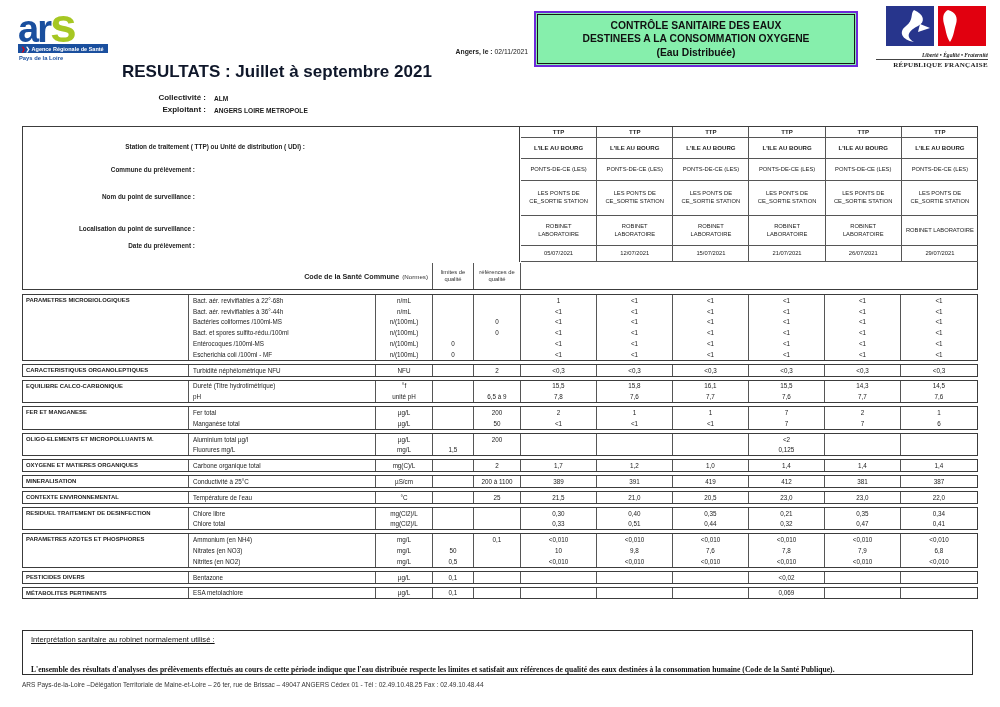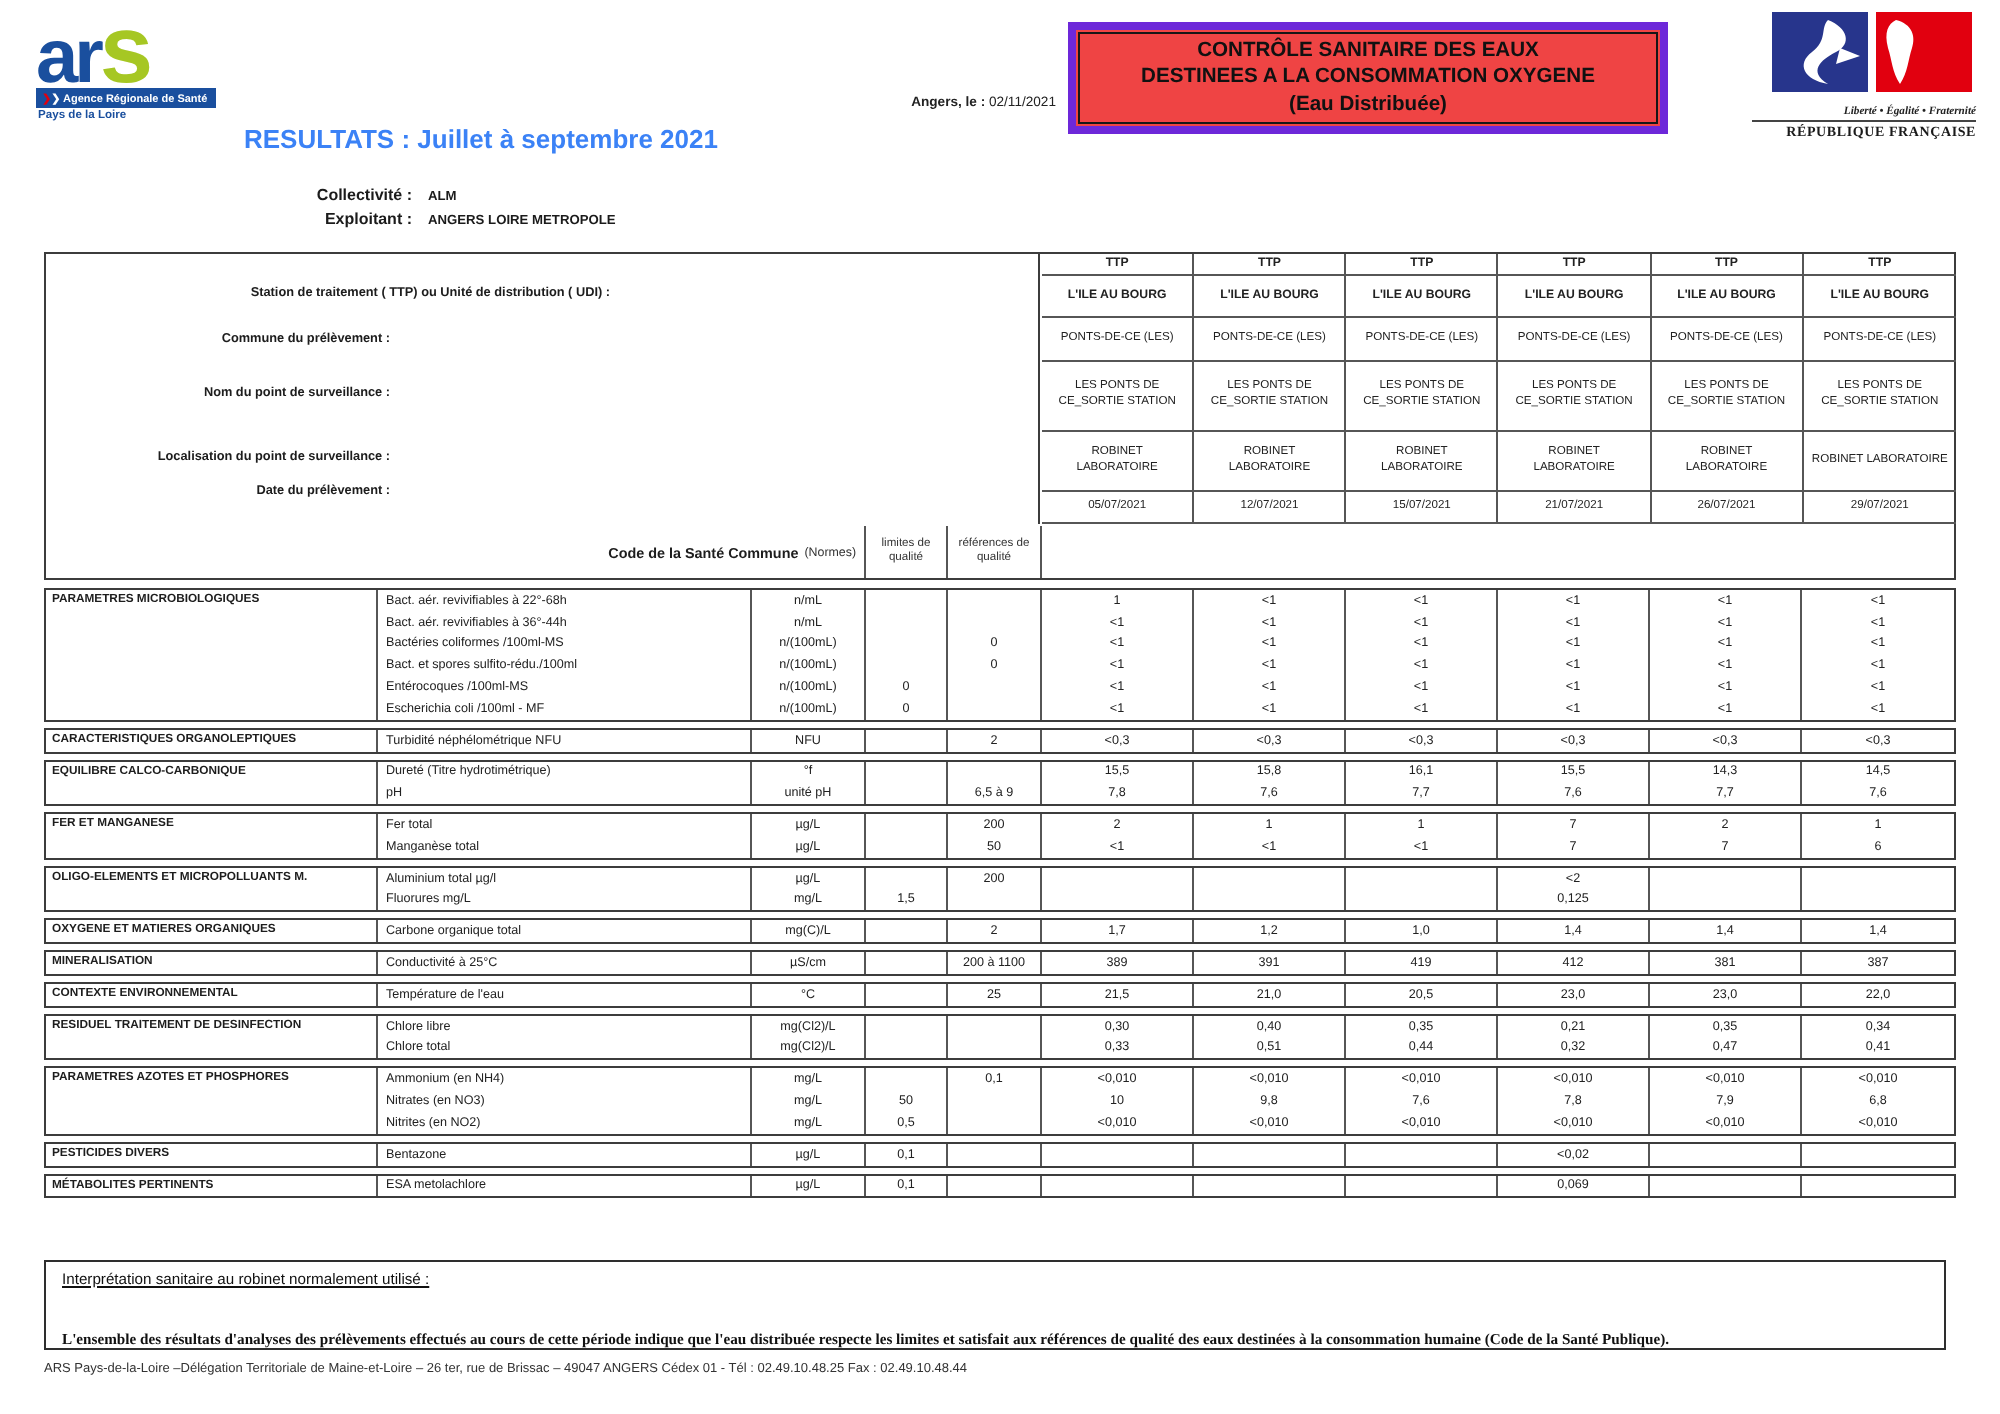--- a/index.html
+++ b/index.html
@@ -11,26 +11,26 @@
   .ars-letters { position:absolute; left:0; top:-6px; font-weight:bold; line-height:1; letter-spacing:-2px; z-index:1;}
   .ars-ar { font-size:38px; color:#1a4f9e; }
   .ars-s  { font-size:48px; color:#a6c723; }
   .ars-banner { position:absolute; left:0; top:36px; z-index:2; background:#1a4f9e; color:#fff; font-size:5.5px; font-weight:bold; padding:1.5px 4px 1.5px 3px; white-space:nowrap; }
   .ars-banner .fl1 { color:#e1000f; } .ars-banner .fl2 { color:#fff; }
   .ars-region { position:absolute; left:1px; top:47px; z-index:2; color:#1a4f9e; font-size:5.8px; font-weight:bold; }
 
   .date-line { position:absolute; left:400px; top:48px; width:128px; text-align:right; font-size:6.8px; color:#222; }
   .date-line b { font-size:6.8px; }
 
-  .doc-title { position:absolute; left:107px; top:62px; font-size:13px; font-weight:bold; color:#3b82f6;padding-left:15px; }
+  .doc-title { position:absolute; left:107px; top:62px; font-size:17px; font-weight:bold; color:#0f172a;padding-left:15px; }
 
   .kv-label { position:absolute; left:0; width:206px; text-align:right; font-weight:bold; font-size:8px; color:#1b1b1b; }
   .kv-value { position:absolute; left:214px; font-weight:bold; font-size:6.6px; color:#1b1b1b; }
 
-  .control-box { position:absolute; left:534px; top:11px; width:300px; height:56px; border:4px solid #6d28d9; padding:1px; background:#ef4444; }
+  .control-box { position:absolute; left:534px; top:11px; width:324px; height:56px; border:2px solid #6d28d9; padding:1px; background:#86efac; }
   .control-box-inner { border:1px solid #161616; width:100%; height:100%; display:flex; flex-direction:column; justify-content:center; text-align:center; font-weight:bold; font-size:10.3px; line-height:1.3; color:#111; }
 
   .marianne { position:absolute; left:876px; top:6px; width:112px; text-align:right; }
   .marianne-motto { font-family:"Liberation Serif", serif; font-style:italic; font-weight:bold; font-size:5.6px; margin-top:2px; color:#222; padding-bottom:1px; border-bottom:1px solid #444; }
   .marianne-rep { font-family:"Liberation Serif", serif; font-weight:bold; font-size:7px; letter-spacing:0.3px; color:#1b1b1b; margin-top:1px; }
 
   
   .table-wrap { position:absolute; left:22px; top:126px; width:956px; }
 
   .thead { position:relative; width:956px; height:164px; border:1px solid #3c3c3c; background:#fff; }

